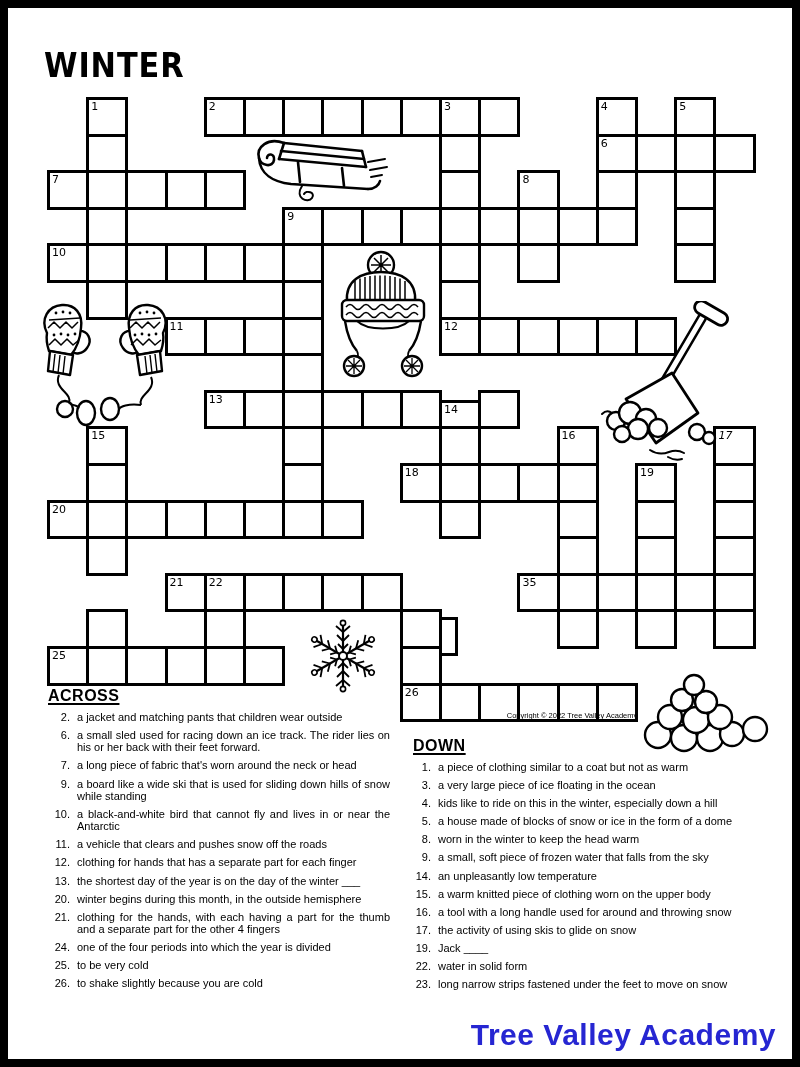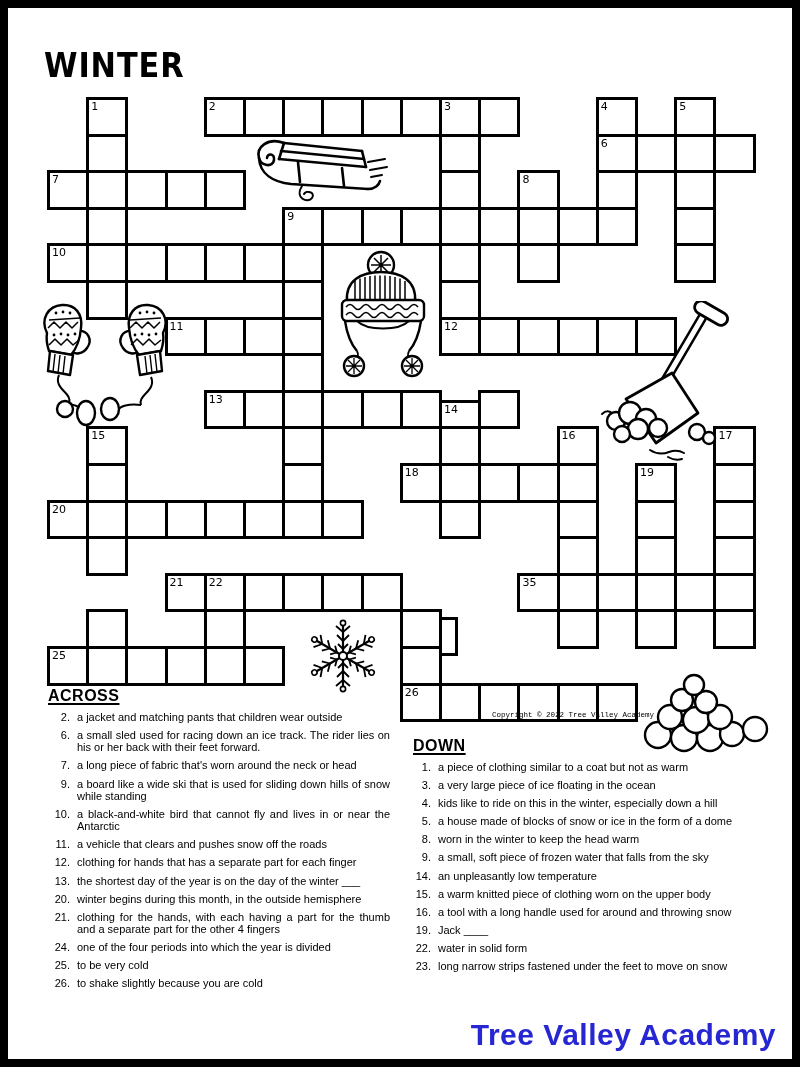--- a/index.html
+++ b/index.html
@@ -29,22 +29,22 @@
   .panel { position:absolute; }
   .panel h2 {
     margin:0 0 6px 0; font-size:16px; font-weight:bold; letter-spacing:0.5px;
     text-decoration:underline; text-decoration-thickness:2px; text-underline-offset:2px;
   }
   .clue { display:flex; margin-bottom:5.8px; font-size:11px; line-height:12.3px; }
   .cnum { flex:0 0 22px; text-align:right; margin-right:7px; white-space:nowrap; }
   .ctext { flex:1; text-align:justify; }
   .down-panel .cnum { flex-basis:18px; }
   .copyright {
-    position:absolute; left:490px; top:711px; width:164px; text-align:right;
-    font-size:7.5px; line-height:9px; letter-spacing:0px;font-family:Liberation Mono, monospace;
+    position:absolute; left:490px; top:711px; width:164px; text-align:center;
+    font-size:7.5px; line-height:9px; letter-spacing:0px;
   }
   .footer-brand {
     position:absolute; right:24px; top:1018px; font-size:30px; font-weight:bold;
     font-family:"Liberation Sans", sans-serif; letter-spacing:0.5px;
   }
 </style>
 </head>
 <body>
 
 <div class="page">
@@ -151,21 +151,21 @@
       </div>
       <div class="cell" style="left: 478.2px; top: 389.8px;"></div>
       <div class="cell" style="left: 86.2px; top: 426.4px;">
         <span class="cellnum">15</span>
       </div>
       <div class="cell" style="left: 282.2px; top: 426.4px;"></div>
       <div class="cell" style="left: 439px; top: 426.4px;"></div>
       <div class="cell" style="left: 556.6px; top: 426.4px;">
         <span class="cellnum">16</span>
       </div>
-      <div class="cell" style="left: 713.4px; top: 426.4px;">
+      <div class="cell" style="left: 713.4px; top: 426.4px; font-style: italic;">
         <span class="cellnum">17</span>
       </div>
       <div class="cell" style="left: 86.2px; top: 463px;"></div>
       <div class="cell" style="left: 282.2px; top: 463px;"></div>
       <div class="cell" style="left: 399.8px; top: 463px;">
         <span class="cellnum">18</span>
       </div>
       <div class="cell" style="left: 439px; top: 463px;"></div>
       <div class="cell" style="left: 478.2px; top: 463px;"></div>
       <div class="cell" style="left: 517.4px; top: 463px;"></div>
@@ -469,20 +469,24 @@
         </div>
         <div class="clue">
           <span class="cnum">15.</span>
           <span class="ctext">a warm knitted piece of clothing worn on the upper body</span>
         </div>
         <div class="clue">
           <span class="cnum">16.</span>
           <span class="ctext">a tool with a long handle used for around and throwing snow</span>
         </div>
         <div class="clue">
+          <span class="cnum">17.</span>
+          <span class="ctext">the activity of using skis to glide on snow</span>
+        </div>
+        <div class="clue">
           <span class="cnum">19.</span>
           <span class="ctext">Jack ____</span>
         </div>
         <div class="clue">
           <span class="cnum">22.</span>
           <span class="ctext">water in solid form</span>
         </div>
         <div class="clue">
           <span class="cnum">23.</span>
           <span class="ctext">long narrow strips fastened under the feet to move on snow</span>

